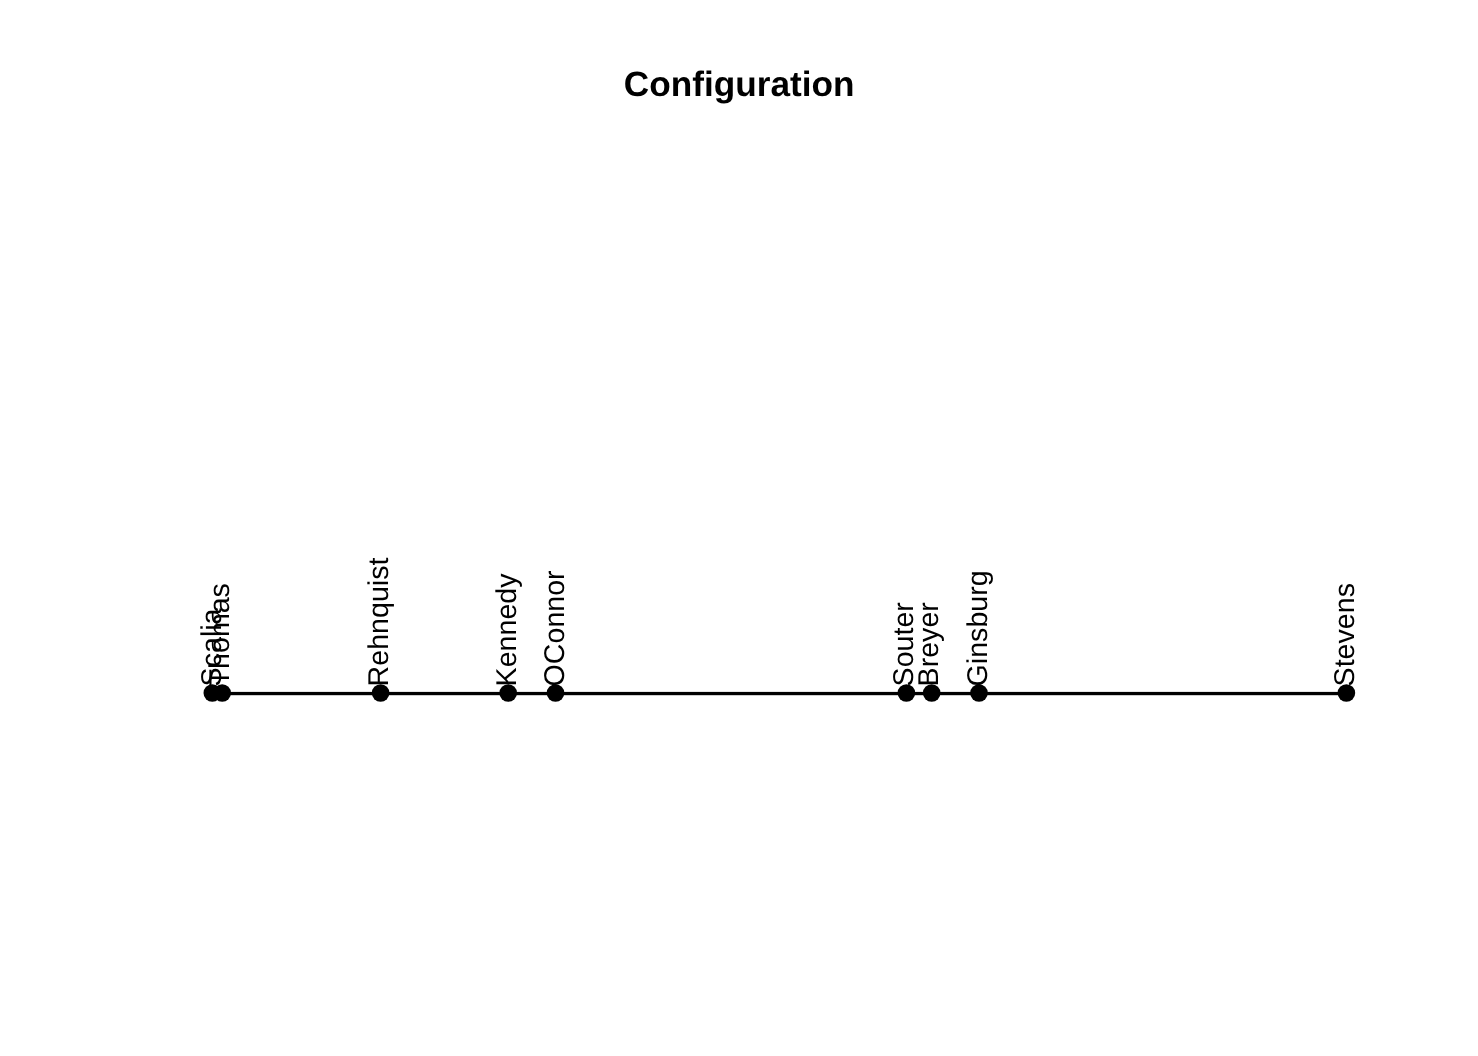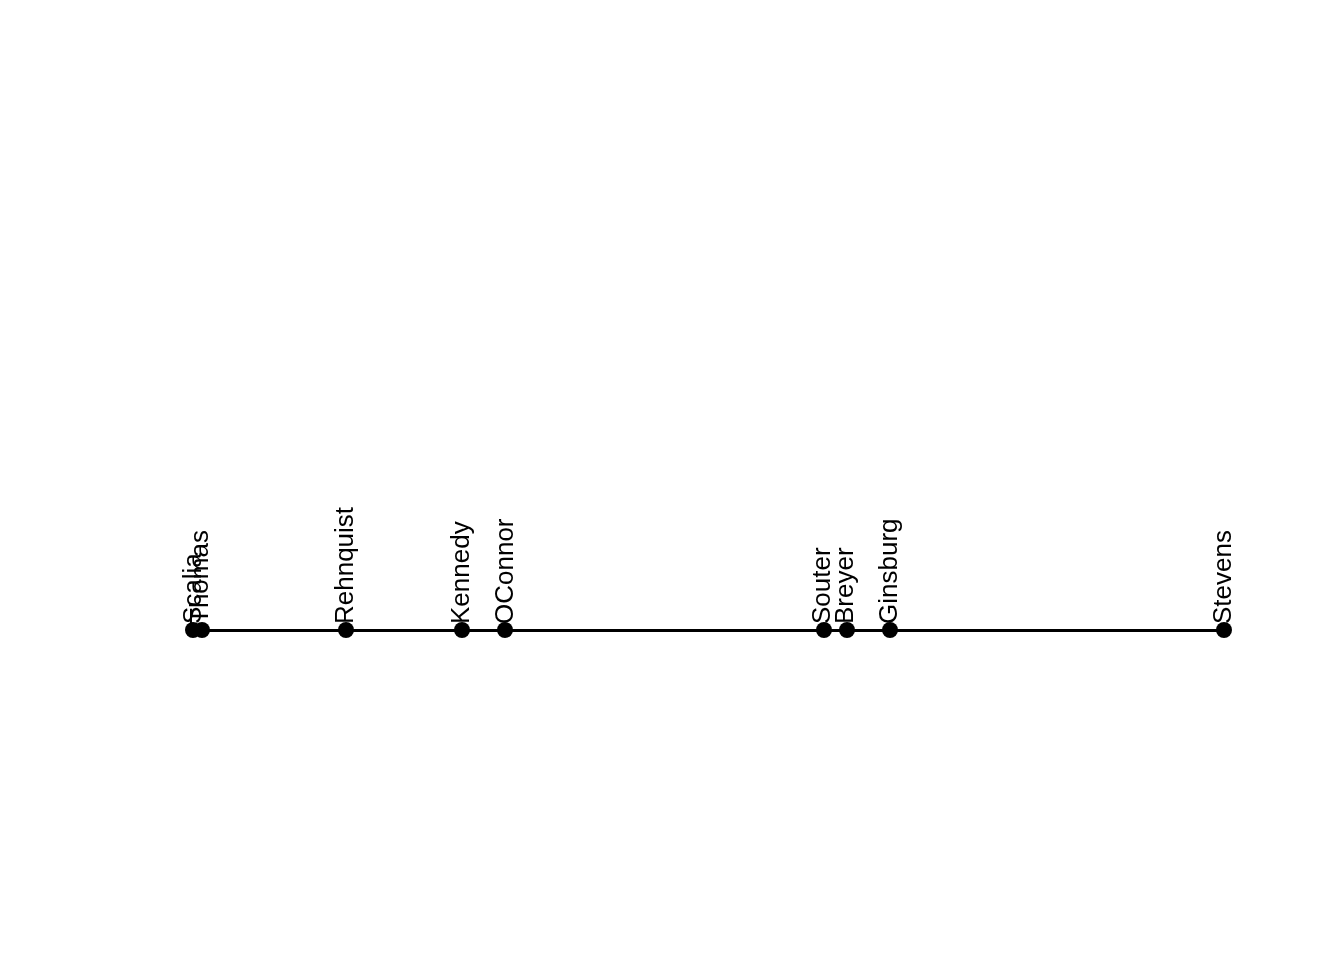--- a/index.html
+++ b/index.html
@@ -54,20 +54,21 @@
     transform-origin: left bottom;
     transform: rotate(-90deg);
     line-height: 1;
   }
 </style>
 </head>
 <body>
 
 <div id="plot-root">
 
+  <div id="plot-title">Configuration</div>
 
   <div id="axis-line" style="left: 190px; width: 1034px; top: 629px; background: rgb(0, 0, 0);"></div>
 
   <div id="points-layer">
       <div class="point-dot" style="left: 193px; top: 630px; width: 16px; height: 16px; background: rgb(0, 0, 0);"></div>
       <div class="point-label" style="left: 205px; top: 598px;">Scalia</div>
       <div class="point-dot" style="left: 202px; top: 630px; width: 16px; height: 16px; background: rgb(0, 0, 0);"></div>
       <div class="point-label" style="left: 212px; top: 598px;">Thomas</div>
       <div class="point-dot" style="left: 346px; top: 630px; width: 16px; height: 16px; background: rgb(0, 0, 0);"></div>
       <div class="point-label" style="left: 357px; top: 598px;">Rehnquist</div>

